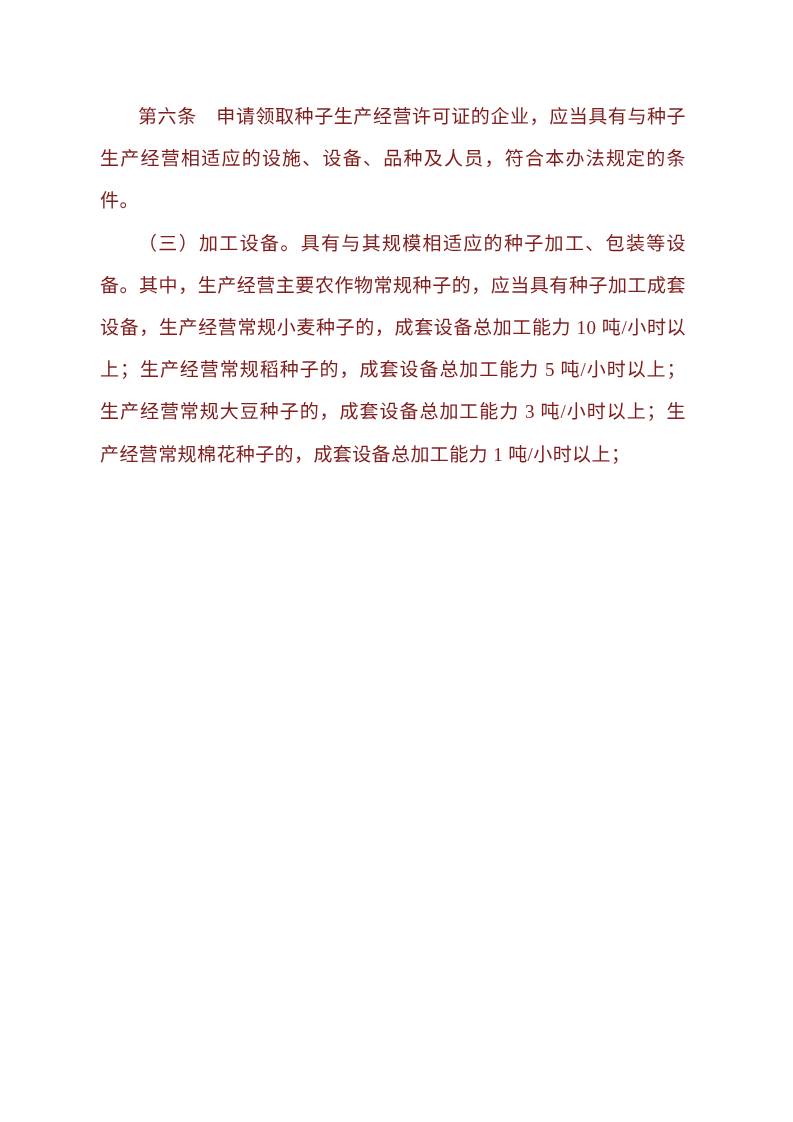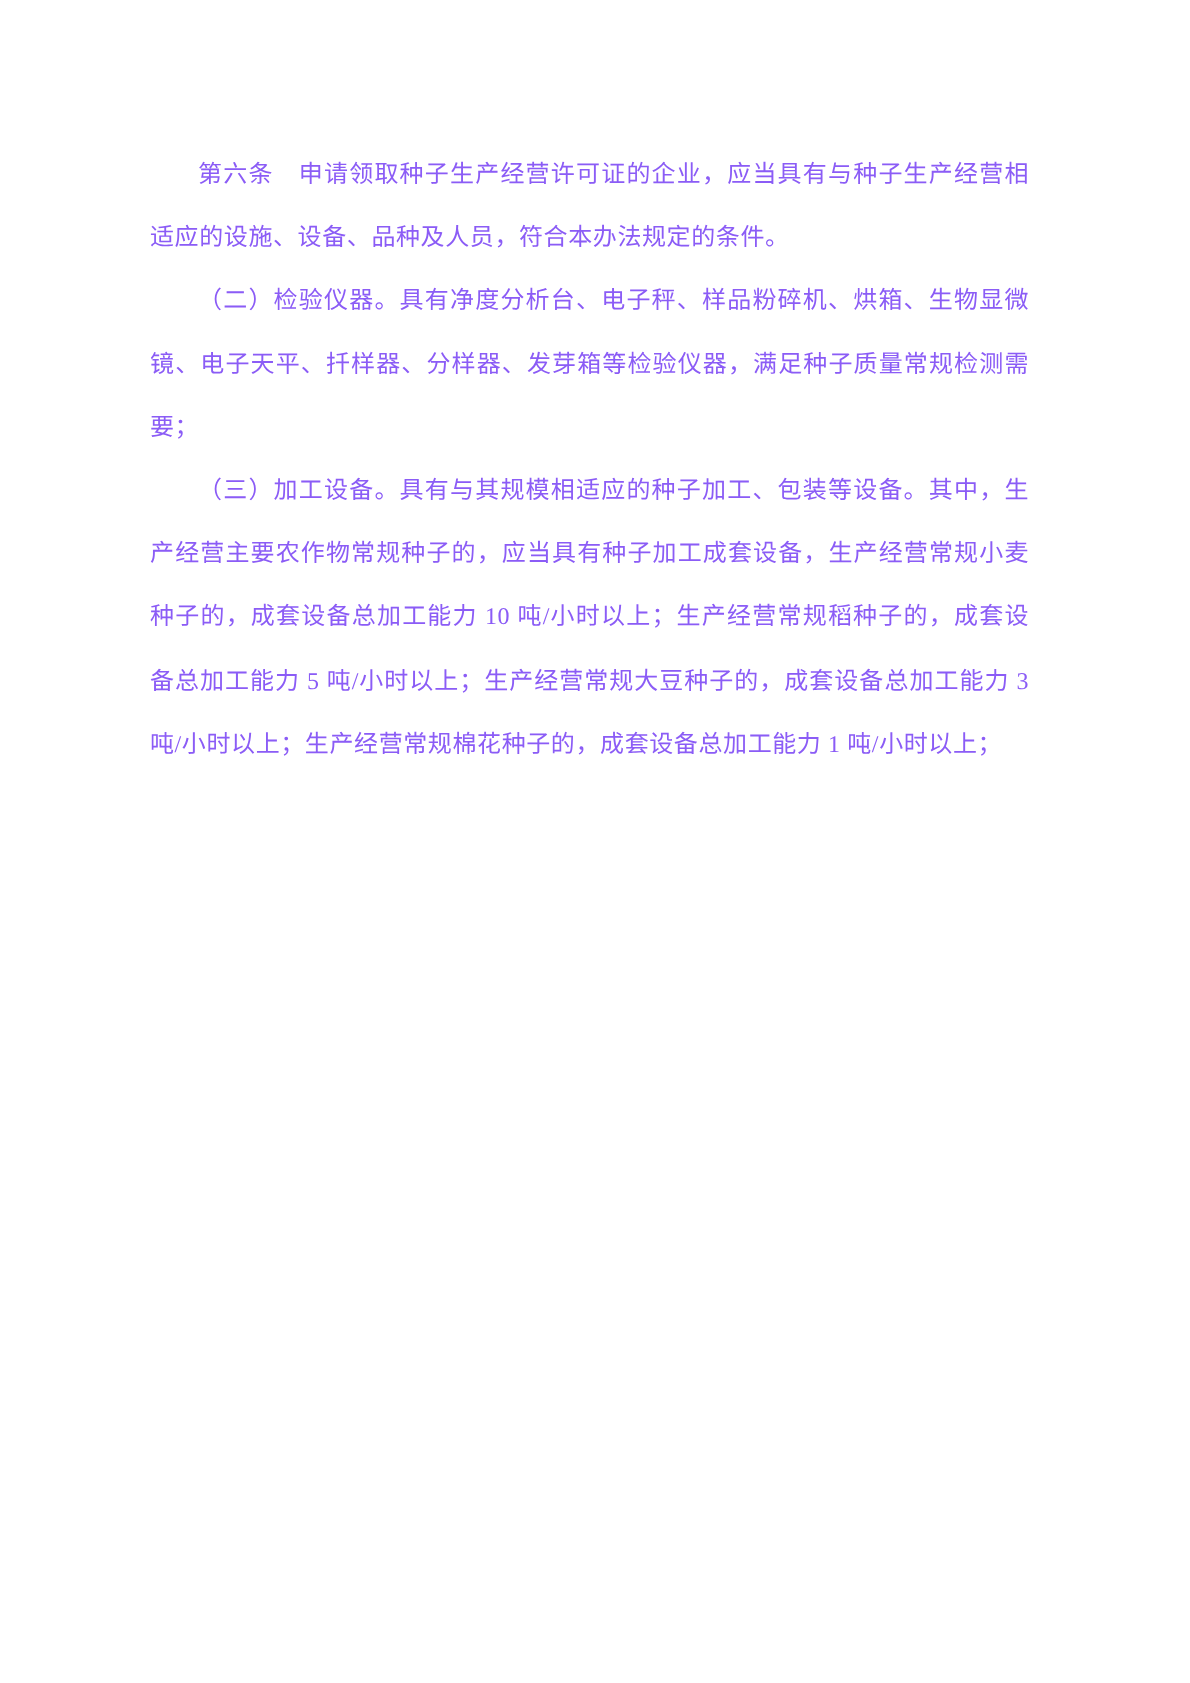--- a/index.html
+++ b/index.html
@@ -12,30 +12,29 @@
     width: 793px;
     height: 1122px;
     box-sizing: border-box;
     background: #ffffff;
     padding: 96px 107px 0 100px;
     overflow: hidden;
   }
   .para {
     margin: 0;
     font-family: "Liberation Serif", "DejaVu Serif", serif;
-    font-size: 16px;
+    font-size: 19px;
     line-height: 42.2px;
     letter-spacing: 0.4px;
-    color: #8b5cf6;
+    color: #7f1d1d;
     text-align: justify;
     text-justify: inter-ideograph;
     text-indent: 2em;
     word-break: break-all;
   }
 </style>
 </head>
 <body>
 
 <div class="page">
   <p class="para">第六条　申请领取种子生产经营许可证的企业，应当具有与种子生产经营相适应的设施、设备、品种及人员，符合本办法规定的条件。</p>
-  <p class="para">（二）检验仪器。具有净度分析台、电子秤、样品粉碎机、烘箱、生物显微镜、电子天平、扦样器、分样器、发芽箱等检验仪器，满足种子质量常规检测需要；</p>
   <p class="para">（三）加工设备。具有与其规模相适应的种子加工、包装等设备。其中，生产经营主要农作物常规种子的，应当具有种子加工成套设备，生产经营常规小麦种子的，成套设备总加工能力 10 吨/小时以上；生产经营常规稻种子的，成套设备总加工能力 5 吨/小时以上；生产经营常规大豆种子的，成套设备总加工能力 3 吨/小时以上；生产经营常规棉花种子的，成套设备总加工能力 1 吨/小时以上；</p>
 </div>
 
 </body></html>

